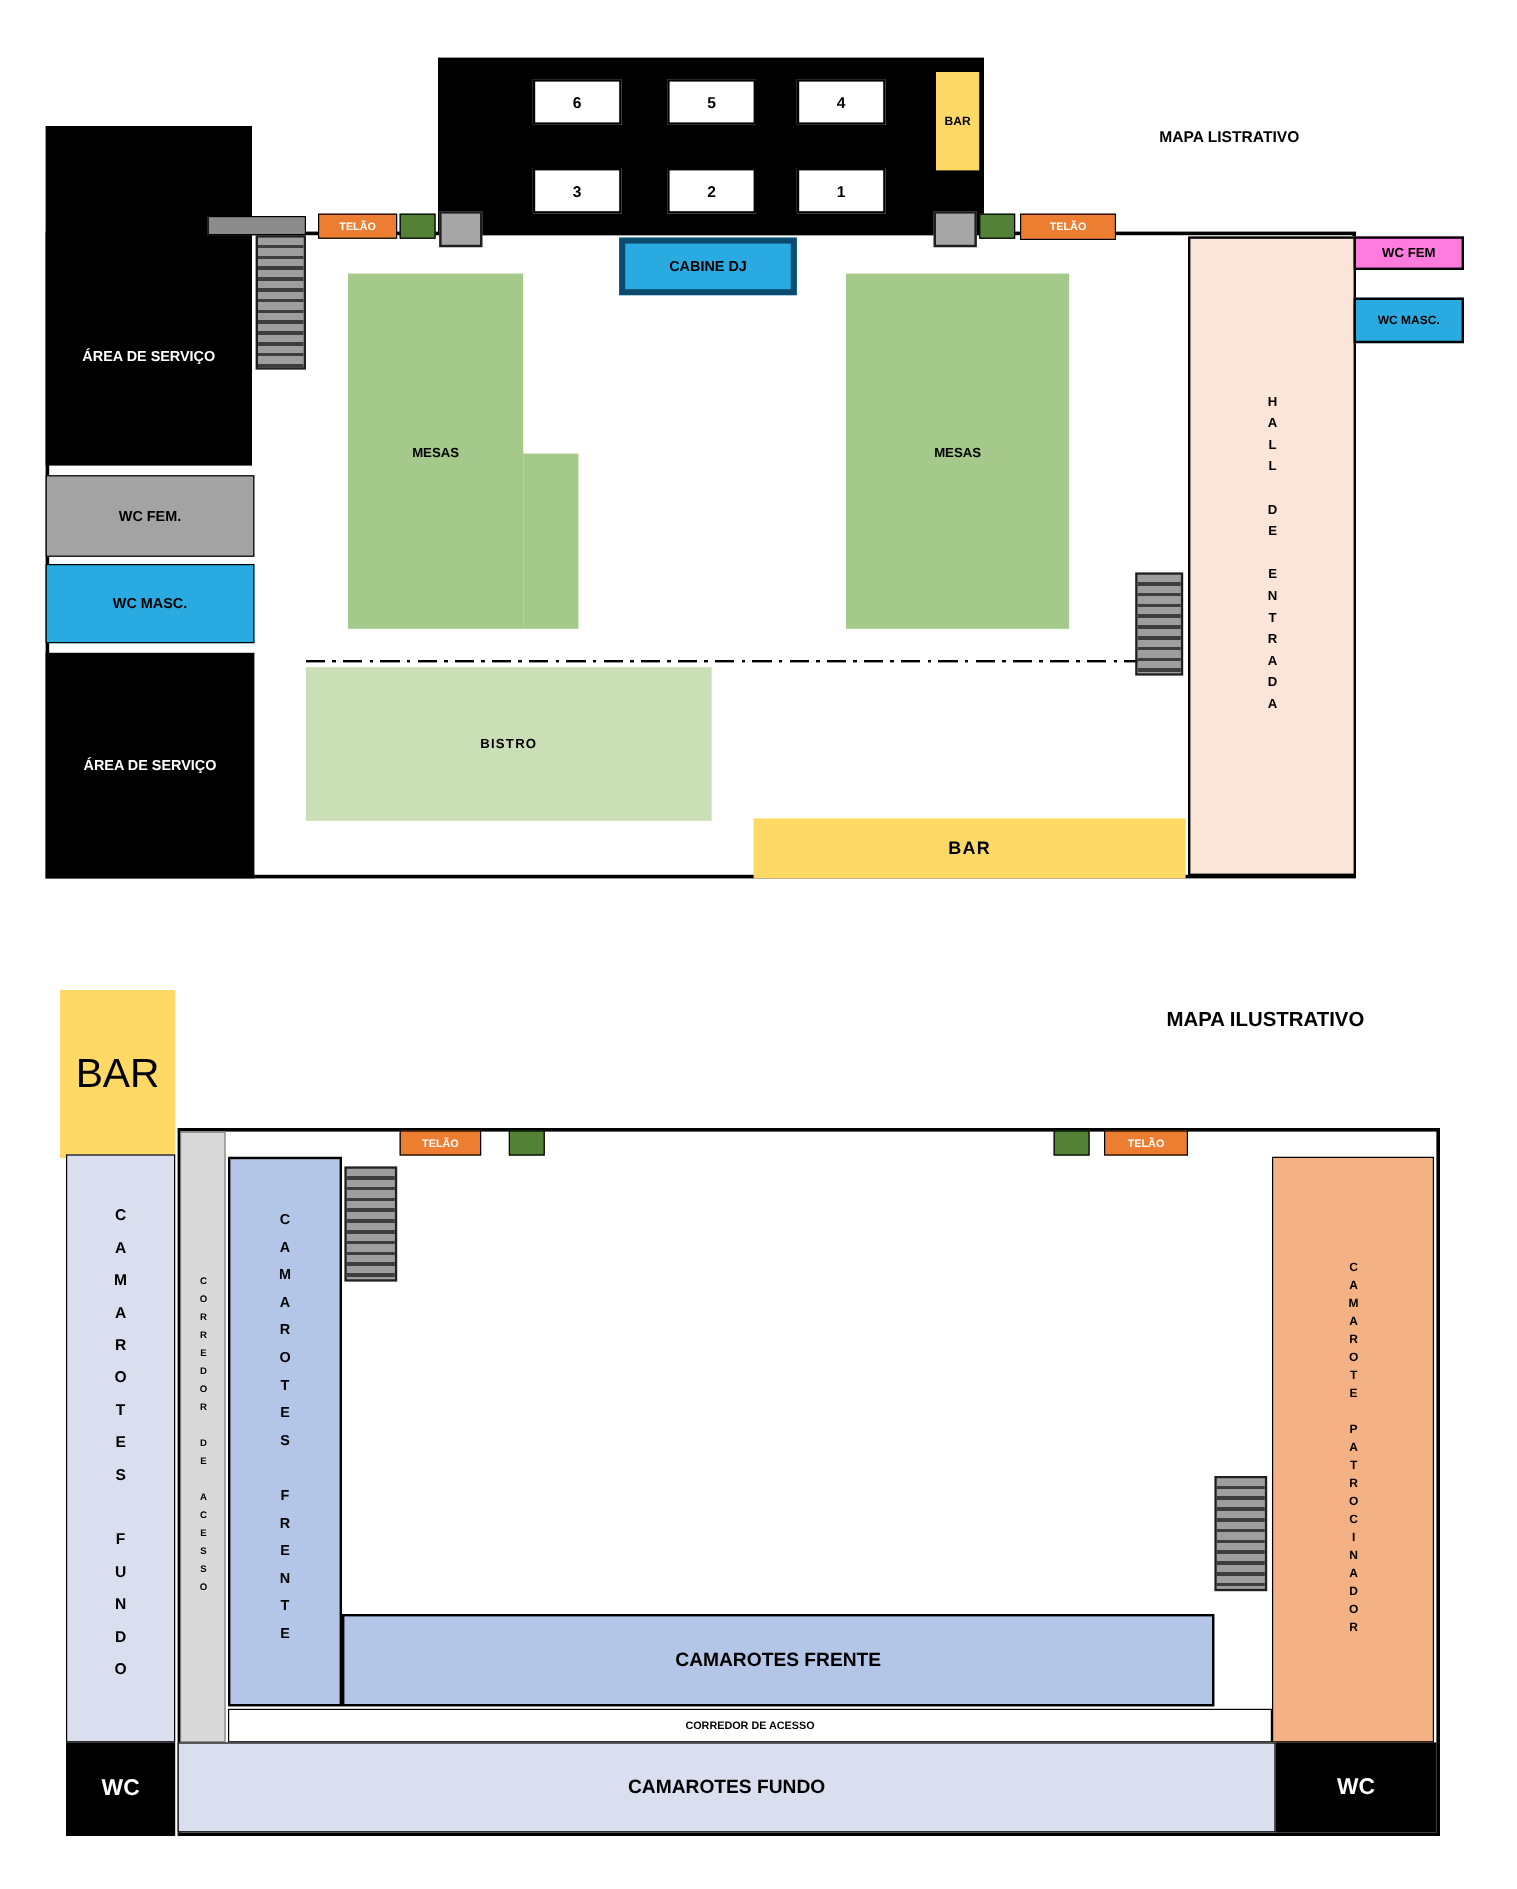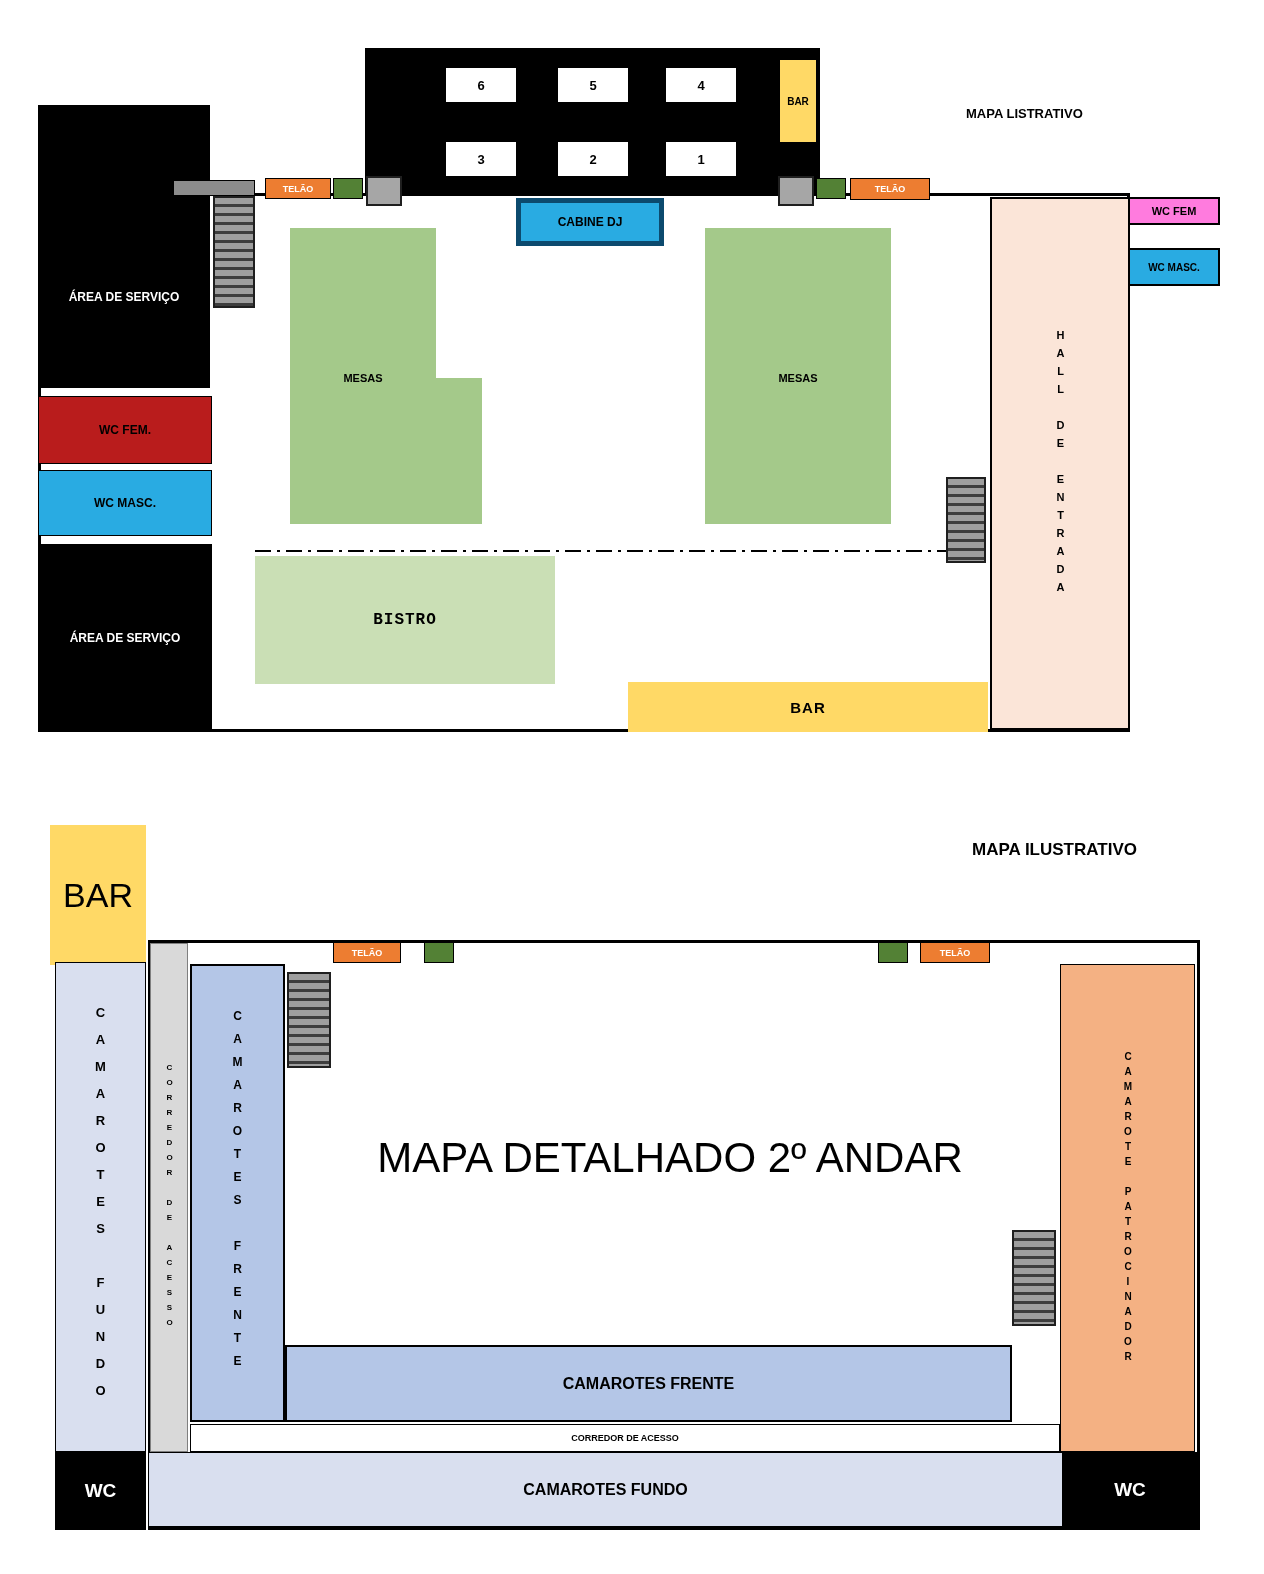--- a/index.html
+++ b/index.html
@@ -82,30 +82,30 @@
 
     <div class="abs stairs" style="left:946px;top:477px;width:40px;height:86px;z-index:4;"></div>
 
     <div class="abs flexc" style="left:990px;top:197px;width:140px;height:533px;background:#FBE5D8;border:2px solid #000;z-index:2;">
       <span class="vtext bold" style="font-size:11px;letter-spacing:6px;">HALL DE ENTRADA</span>
     </div>
 
     <div class="abs flexc bold" style="left:1128px;top:197px;width:92px;height:28px;background:#FF7BDE;border:2px solid #000;font-size:11px;z-index:3;">WC FEM</div>
     <div class="abs flexc bold" style="left:1128px;top:248px;width:92px;height:38px;background:#29ABE2;border:2px solid #000;font-size:10px;z-index:3;">WC MASC.</div>
 
-    <div class="abs flexc bold" style="left:38px;top:396px;width:174px;height:68px;background:#b91c1c;border:1px solid #000;font-size:12px;z-index:2;">WC FEM.</div>
+    <div class="abs flexc bold" style="left:38px;top:396px;width:174px;height:68px;background:#a3a3a3;border:1px solid #000;font-size:12px;z-index:2;">WC FEM.</div>
     <div class="abs flexc bold" style="left:38px;top:470px;width:174px;height:66px;background:#29ABE2;border:1px solid #000;font-size:12px;z-index:2;">WC MASC.</div>
 
     <div class="abs flexc bold" style="left:38px;top:544px;width:174px;height:188px;background:#000;color:#fff;font-size:12px;z-index:2;">
       <span>ÁREA DE SERVIÇO</span>
     </div>
 
     <div class="abs dashline" style="left:255px;top:550px;width:693px;height:2px;z-index:3;"></div>
 
-    <div class="abs flexc bold" style="left:255px;top:556px;width:300px;height:128px;background:#CADFB5;font-size:16px;letter-spacing:1px;font-family:Liberation Mono, monospace;">BISTRO</div>
+    <div class="abs flexc bold" style="left:255px;top:556px;width:338px;height:128px;background:#CADFB5;font-size:11px;letter-spacing:1px;">BISTRO</div>
 
     <div class="abs flexc bold" style="left:628px;top:682px;width:360px;height:50px;background:#FFD966;font-size:15px;letter-spacing:1px;">BAR</div>
   </section>
 
   <section>
 
     <div class="abs bold" style="left:972px;top:840px;width:240px;font-size:17px;">MAPA ILUSTRATIVO</div>
 
     <div class="abs flexc" style="left:50px;top:825px;width:96px;height:140px;background:#FFD966;font-size:34px;">BAR</div>
 
@@ -127,21 +127,20 @@
     </div>
 
     <div class="abs stairs" style="left:287px;top:972px;width:44px;height:96px;z-index:4;"></div>
 
     <div class="abs flexc bold" style="left:333px;top:942px;width:68px;height:21px;background:#ED7D31;border:1px solid #000;color:#fff;font-size:9px;z-index:4;">TELÃO</div>
     <div class="abs" style="left:424px;top:942px;width:30px;height:21px;background:#538135;border:1px solid #000;z-index:4;"></div>
 
     <div class="abs" style="left:878px;top:942px;width:30px;height:21px;background:#538135;border:1px solid #000;z-index:4;"></div>
     <div class="abs flexc bold" style="left:920px;top:942px;width:70px;height:21px;background:#ED7D31;border:1px solid #000;color:#fff;font-size:9px;z-index:4;">TELÃO</div>
 
-    <div class="abs flexc" style="left:350px;top:1128px;width:640px;height:60px;font-size:42px;">MAPA DETALHADO 2º ANDAR</div>
 
     <div class="abs flexc" style="left:1060px;top:964px;width:135px;height:488px;background:#F4B183;border:1px solid #000;z-index:2;">
       <span class="vtext bold" style="font-size:10px;letter-spacing:4px;">CAMAROTE PATROCINADOR</span>
     </div>
 
     <div class="abs stairs" style="left:1012px;top:1230px;width:44px;height:96px;z-index:4;"></div>
 
     <div class="abs flexc bold" style="left:285px;top:1345px;width:727px;height:77px;background:#B4C6E7;border:2px solid #000;font-size:16px;z-index:2;">CAMAROTES FRENTE</div>
 
     <div class="abs flexc bold" style="left:190px;top:1424px;width:870px;height:28px;background:#fff;border:1px solid #000;font-size:9px;z-index:2;">CORREDOR DE ACESSO</div>

